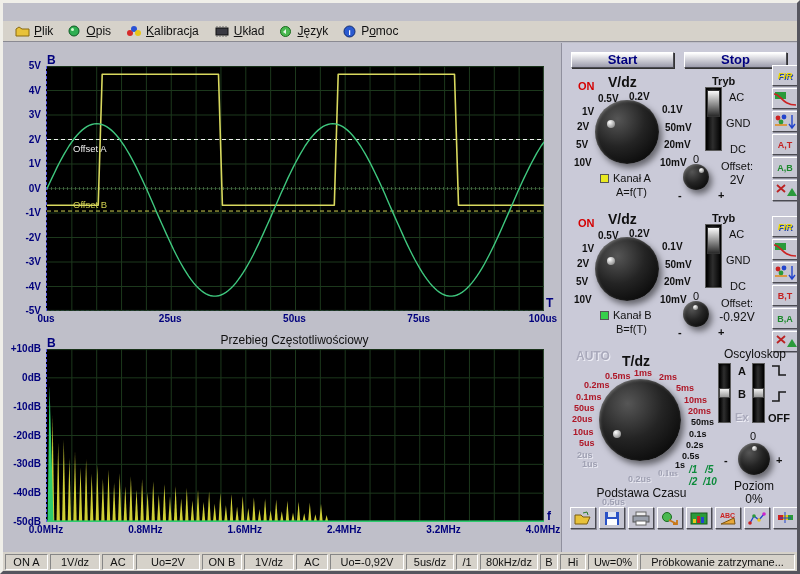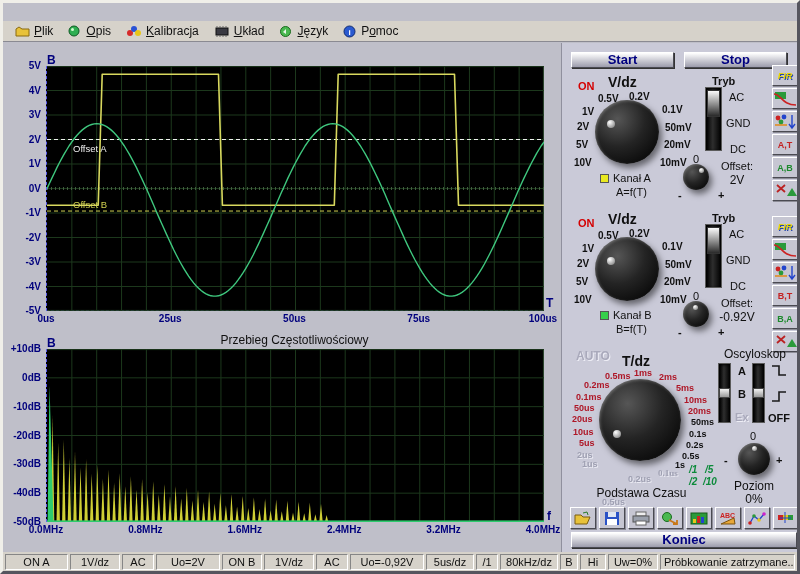--- a/index.html
+++ b/index.html
@@ -543,28 +543,27 @@
             </svg>
         </div>
         <div class="toolbtn" style="left:211px;top:464px;width:26px;height:22px;">
           <svg width="18" height="15" viewBox="0 0 18 15">
               <rect x="1" y="4" width="5" height="5" fill="#cc2222"></rect>
               <rect x="6" y="4" width="5" height="5" fill="#e8c518"></rect>
               <rect x="11" y="4" width="5" height="5" fill="#2a9a3a"></rect>
               <path d="M8,1 V12 M3,7 H14" stroke="#2244cc" stroke-width="1"></path>
             </svg>
         </div>
-        <div class="bigbtn" style="position:absolute;left:9px;top:489px;width:226px;height:16px;">Koniec</div>
       </div>
 
     </div>
   </div>
 
   <div class="statusbar">
-    <div class="scell" style="width:63px;">ON A</div>
+    <div class="scell" style="width:43px;">ON A</div>
     <div class="scell" style="width:50px;">1V/dz</div>
     <div class="scell" style="width:32px;">AC</div>
     <div class="scell" style="width:64px;">Uo=2V</div>
     <div class="scell" style="width:40px;">ON B</div>
     <div class="scell" style="width:50px;">1V/dz</div>
     <div class="scell" style="width:32px;">AC</div>
     <div class="scell" style="width:74px;">Uo=-0,92V</div>
     <div class="scell" style="width:48px;">5us/dz</div>
     <div class="scell" style="width:22px;">/1</div>
     <div class="scell" style="width:58px;">80kHz/dz</div>

